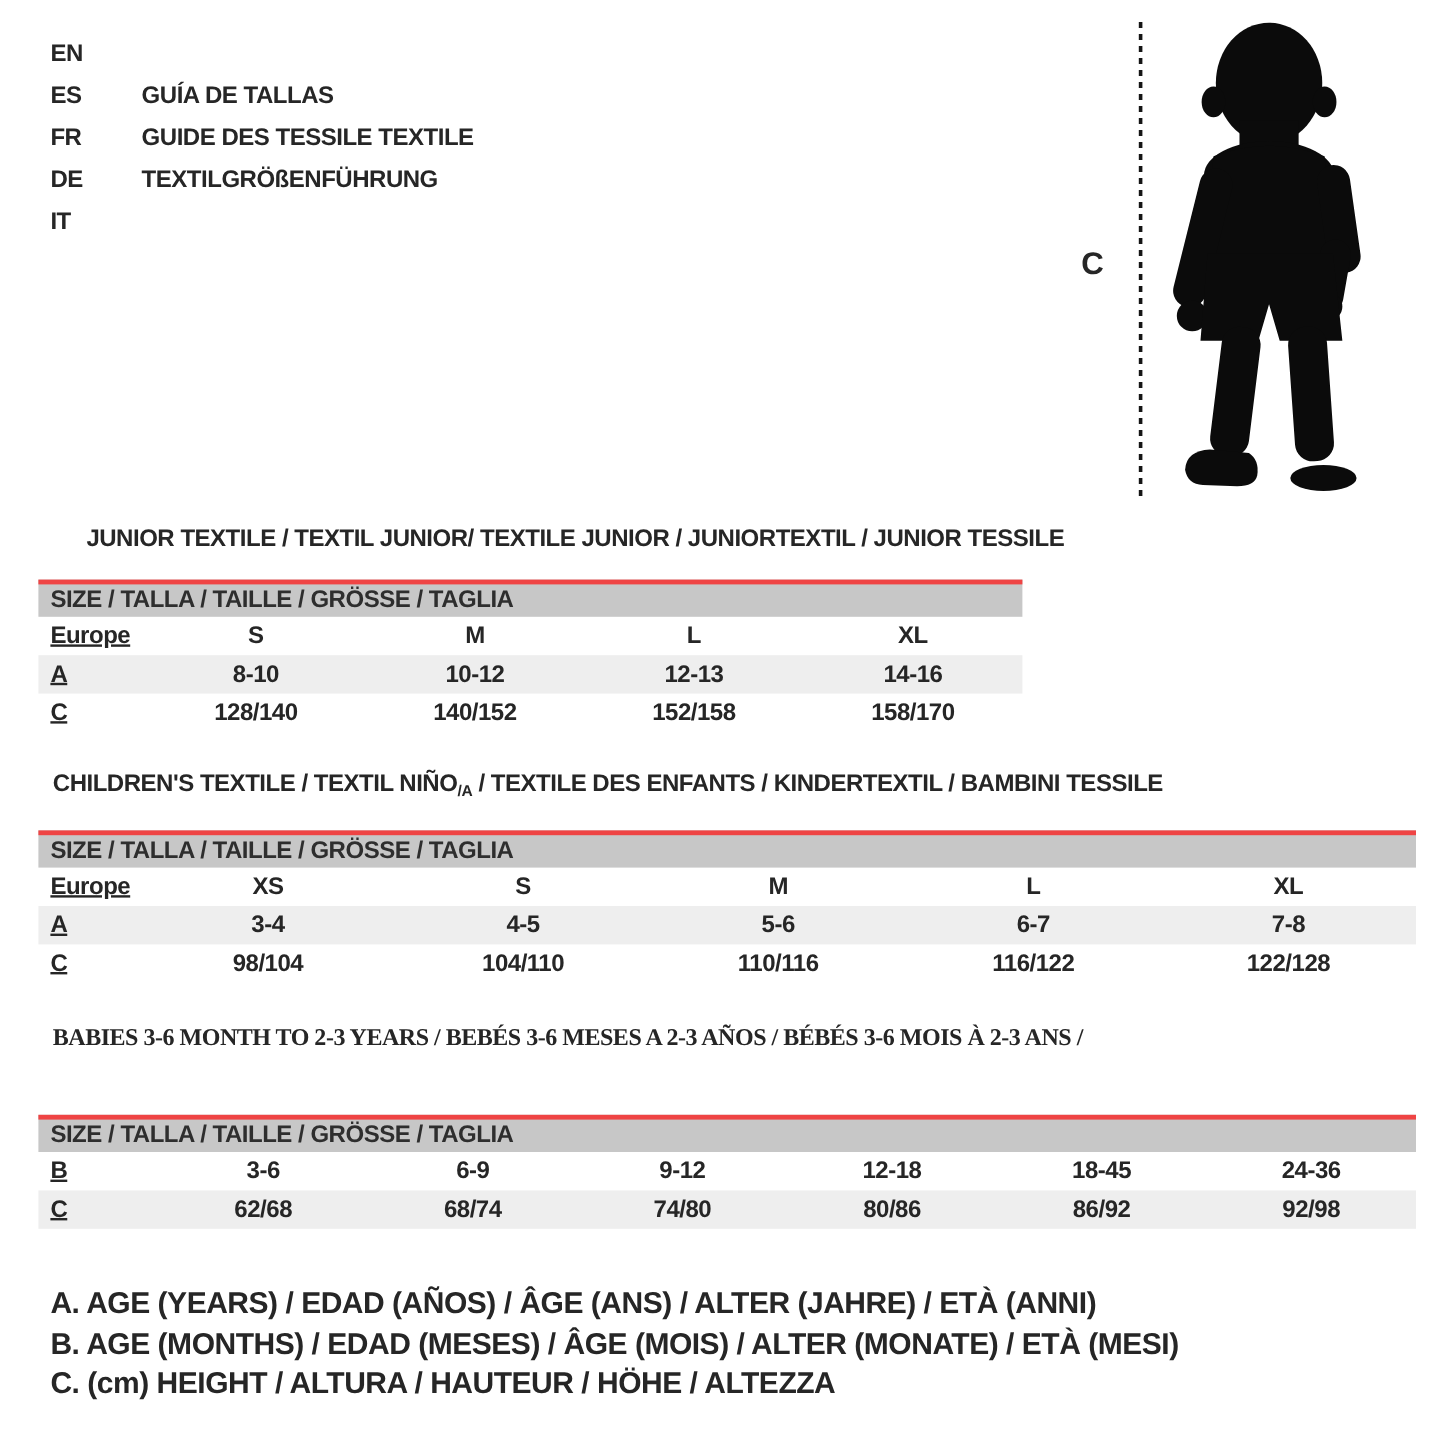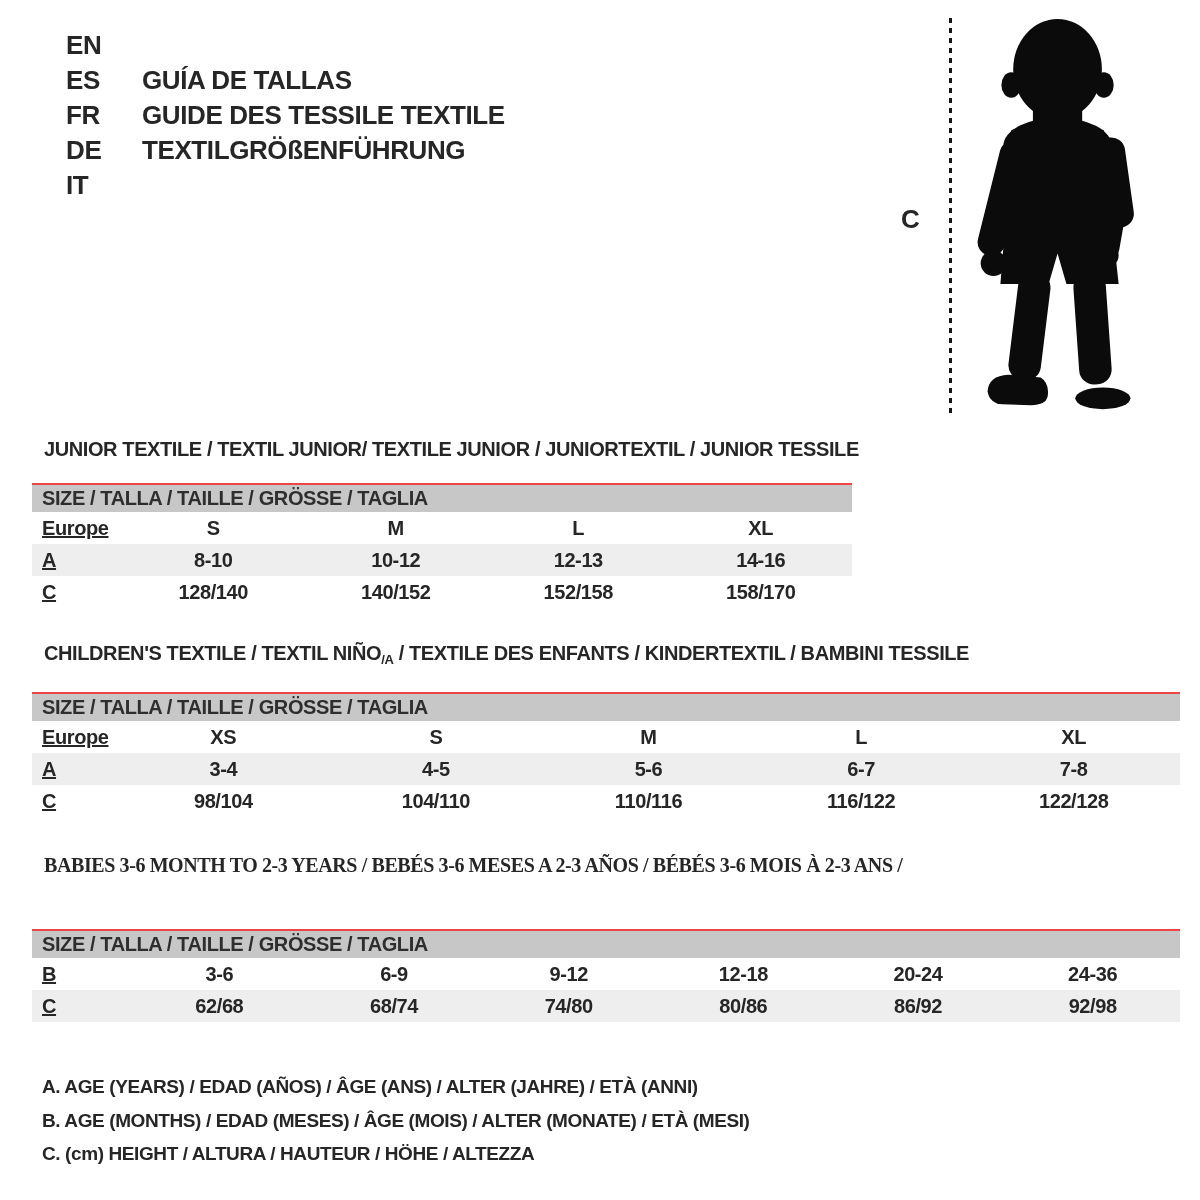--- a/index.html
+++ b/index.html
@@ -4,48 +4,48 @@
 <style>
   html,body{margin:0;padding:0;background:#ffffff;}
   #page{
     position:relative;width:1200px;height:1200px;background:#ffffff;overflow:hidden;
     font-family:"Liberation Sans","DejaVu Sans",sans-serif;
     color:#262626;font-weight:bold;letter-spacing:-0.4px;
     -webkit-font-smoothing:antialiased;
   }
   
   .lang-list{position:absolute;left:42px;top:28px;}
-  .lang-row{display:flex;height:35px;line-height:35px;font-size:26px;margin-left:24px;}
+  .lang-row{display:flex;height:35px;line-height:35px;font-size:20px;}
   .lang-code{width:76px;}
   
   .measure-line{
     position:absolute;left:949px;top:18px;width:3px;height:396px;
     background:repeating-linear-gradient(to bottom,#151515 0 5px,transparent 5px 10px);
   }
   .figure-label{position:absolute;left:901px;top:204px;font-size:26px;}
   .baby-svg{position:absolute;left:958px;top:14px;}
   
   .sec-title{position:absolute;left:44px;font-size:20px;line-height:24px;white-space:nowrap;}
   .sec-title sub{font-size:13px;vertical-align:-4px;letter-spacing:-0.3px;}
   .two-line{line-height:32px;}
   
   .sg-table{position:absolute;left:32px;font-size:20px;}
   .sg-head{
-    height:27px;line-height:27px;background:#c7c7c7;border-top:2px solid #ef4444;
+    height:27px;line-height:27px;background:#c7c7c7;border-top:4px solid #ef4444;
     padding-left:10px;color:#2e2e2e;
   }
   .sg-row{display:grid;height:32px;line-height:32px;}
   .sg-row.alt{background:#eeeeee;}
   .sg-label{padding-left:10px;text-align:left;text-decoration:underline;}
   .sg-cell{text-align:center;}
   .junior-grid{grid-template-columns:90px repeat(4,1fr);}
   .children-grid{grid-template-columns:85px repeat(5,1fr);}
   .babies-grid{grid-template-columns:100px repeat(6,1fr);}
   
-  .notes{position:absolute;left:42px;top:1070px;font-size:19px;line-height:33.5px;}
+  .notes{position:absolute;left:42px;top:1070px;font-size:25px;line-height:33.5px;}
 </style>
 </head>
 <body>
 
 <div id="page">
 
   <div class="lang-list">
     <div class="lang-row">
       <span class="lang-code">EN</span>
     </div>
@@ -82,21 +82,21 @@
       <rect x="137" y="188" width="26" height="62" rx="13" transform="rotate(10 150 219)"></rect>
       <circle cx="147" cy="245" r="12"></circle>
       <path d="M45,200 L151,200 L159,274 L106,274 L97,243 L88,274 L39,274 Z"></path>
       <rect x="52" y="262" width="33" height="110" rx="15" transform="rotate(7 68 317)"></rect>
       <path d="M26,383 Q27,367 47,366 L80,369 Q89,375 87,388 Q85,397 70,397 L41,396 Q28,395 26,383 Z"></path>
       <rect x="116" y="262" width="33" height="114" rx="15" transform="rotate(-4 132 319)"></rect>
       <ellipse cx="143" cy="390" rx="28" ry="11"></ellipse>
     </g>
   </svg>
 
-  <div class="sec-title" style="top:437px;">JUNIOR TEXTILE / TEXTIL JUNIOR/ TEXTILE JUNIOR / JUNIORTEXTIL / JUNIOR TESSILE</div>
+  <div class="sec-title" style="top:437px;margin-left:28px;">JUNIOR TEXTILE / TEXTIL JUNIOR/ TEXTILE JUNIOR / JUNIORTEXTIL / JUNIOR TESSILE</div>
   <div class="sg-table" style="top:483px;width:820px;">
     <div class="sg-head">SIZE / TALLA / TAILLE / GRÖSSE / TAGLIA</div>
     <div class="sg-row junior-grid">
       <div class="sg-label">Europe</div>
       <div class="sg-cell">S</div>
       <div class="sg-cell">M</div>
       <div class="sg-cell">L</div>
       <div class="sg-cell">XL</div>
     </div>
     <div class="sg-row junior-grid alt">
@@ -148,21 +148,21 @@
     <div>BABIES 3-6 MONTH TO 2-3 YEARS / BEBÉS 3-6 MESES A 2-3 AÑOS / BÉBÉS 3-6 MOIS À 2-3 ANS /</div>
   </div>
   <div class="sg-table" style="top:929px;width:1148px;">
     <div class="sg-head">SIZE / TALLA / TAILLE / GRÖSSE / TAGLIA</div>
     <div class="sg-row babies-grid">
       <div class="sg-label">B</div>
       <div class="sg-cell">3-6</div>
       <div class="sg-cell">6-9</div>
       <div class="sg-cell">9-12</div>
       <div class="sg-cell">12-18</div>
-      <div class="sg-cell">20-24</div>
+      <div class="sg-cell">18-45</div>
       <div class="sg-cell">24-36</div>
     </div>
     <div class="sg-row babies-grid alt">
       <div class="sg-label">C</div>
       <div class="sg-cell">62/68</div>
       <div class="sg-cell">68/74</div>
       <div class="sg-cell">74/80</div>
       <div class="sg-cell">80/86</div>
       <div class="sg-cell">86/92</div>
       <div class="sg-cell">92/98</div>

